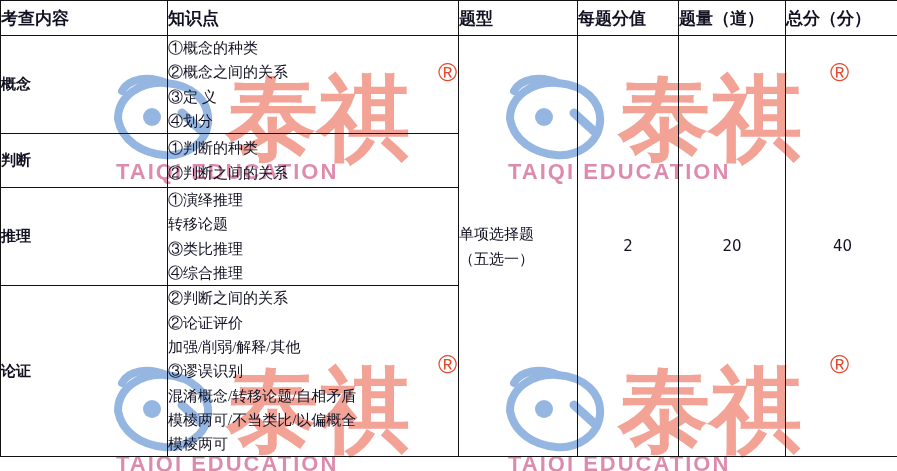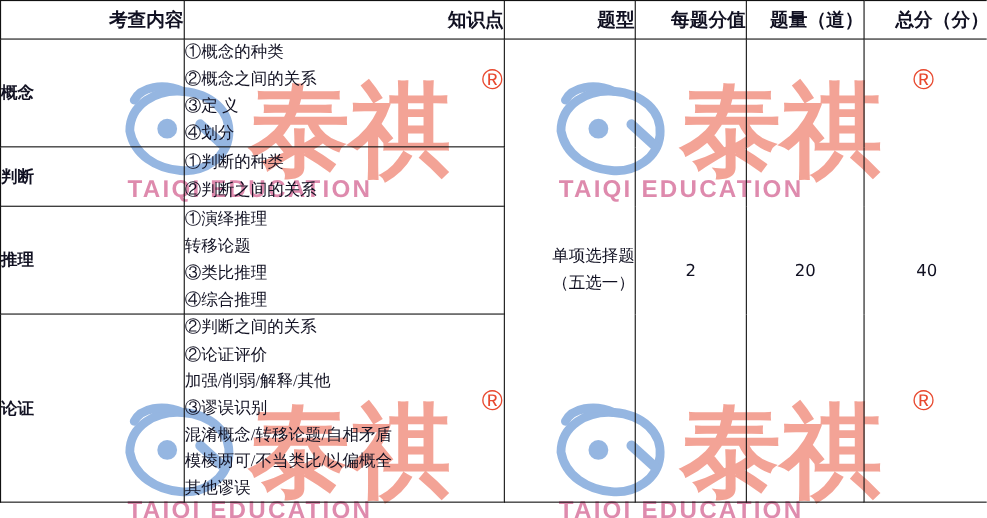--- a/index.html
+++ b/index.html
@@ -92,21 +92,21 @@
   table.matrix td {
     border: 1px solid #111111;
     padding: 0;
     vertical-align: middle;
     font-size: 15px;
     color: #111122;
     background: transparent;
   }
   table.matrix thead th {
     height: 34px;
-    text-align: right;
+    text-align: left;
     font-weight: bold;
     font-size: 17px;
     font-family: "DejaVu Sans", "Liberation Sans", sans-serif;
   }
   .col-topic  { width: 166px; }
   .col-points { width: 290px; }
   .col-type   { width: 118px; }
   .col-per    { width: 100px; }
   .col-count  { width: 106px; }
   .col-total  { width: 113px; }
@@ -123,24 +123,24 @@
     font-family: "DejaVu Sans", "Liberation Sans", sans-serif;
   }
   td.points-cell .ln { display: block; white-space: nowrap; font-family: Liberation Serif, serif; }
 
   td.center-cell {
     text-align: center;
     font-size: 15px;
     font-family: "DejaVu Sans", "Liberation Sans", sans-serif;
   }
   td.type-cell {
-    text-align: right;
+    text-align: left;
     line-height: 1.7;
     font-size: 15px;
-    font-family: Liberation Serif, serif;
+    font-family: Liberation Sans, sans-serif;
   }
   td.type-cell .ln { display: block; }
 </style>
 </head>
 <body>
 
 <div class="wm-layer">
 
   <div class="wm-group wmg1">
     <span class="wm-logo">
@@ -251,19 +251,19 @@
 
       <tr style="height:166px;">
         <td class="topic-cell">论证</td>
         <td class="points-cell">
           <span class="ln">②判断之间的关系</span>
           <span class="ln">②论证评价</span>
           <span class="ln">加强/削弱/解释/其他</span>
           <span class="ln">③谬误识别</span>
           <span class="ln">混淆概念/转移论题/自相矛盾</span>
           <span class="ln">模棱两可/不当类比/以偏概全</span>
-          <span class="ln">其他谬误</span>
+          <span class="ln">模棱两可</span>
         </td>
       </tr>
 
     </tbody>
   </table>
 </div>
 
 </body></html>

